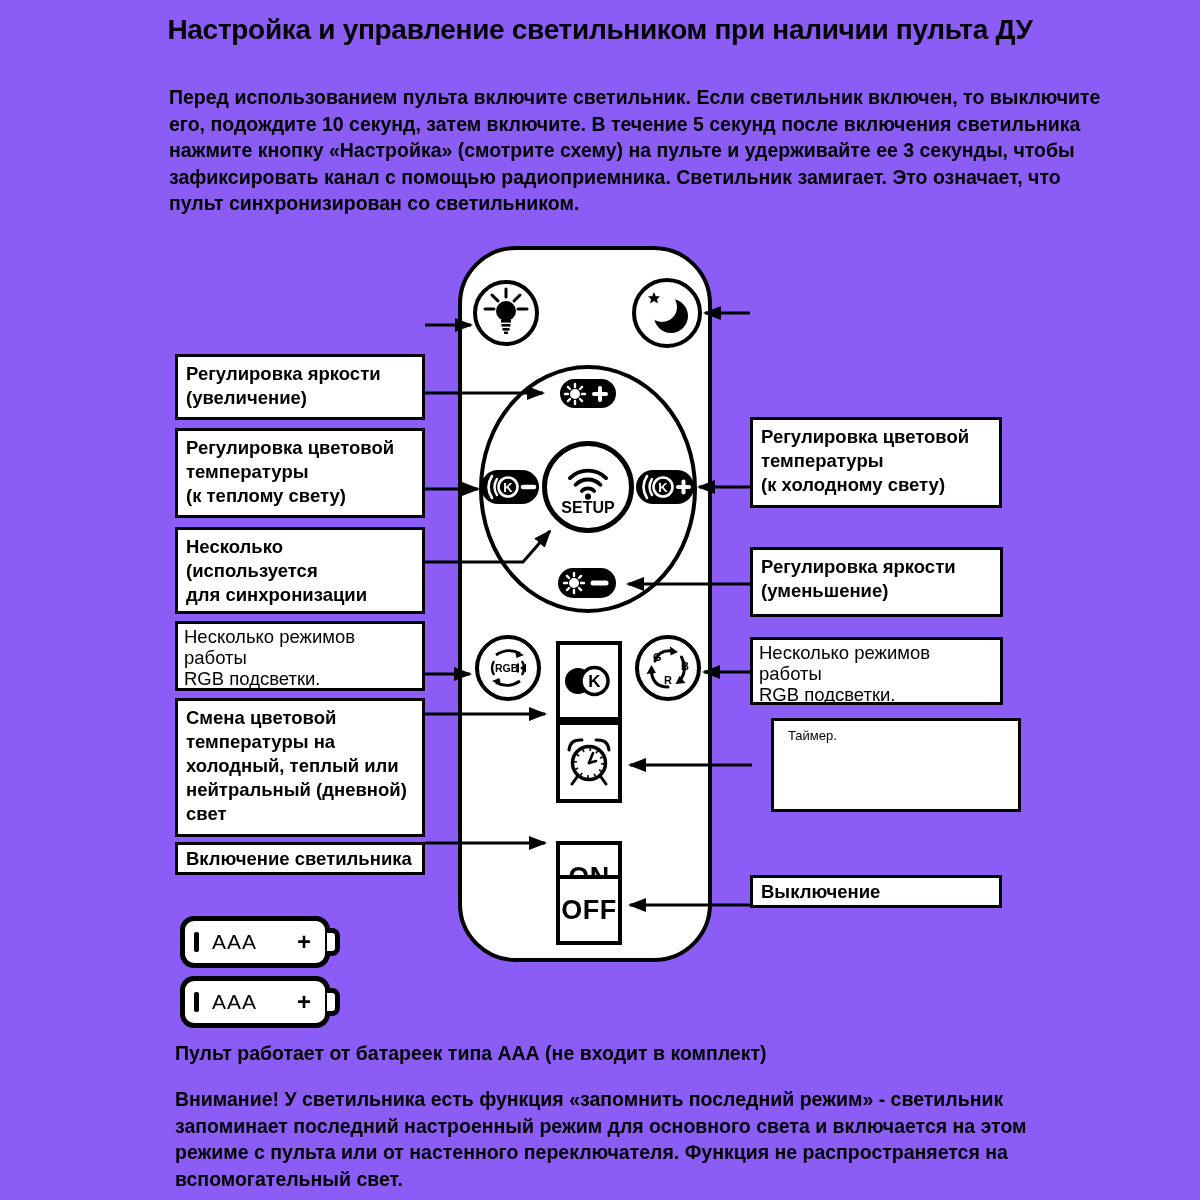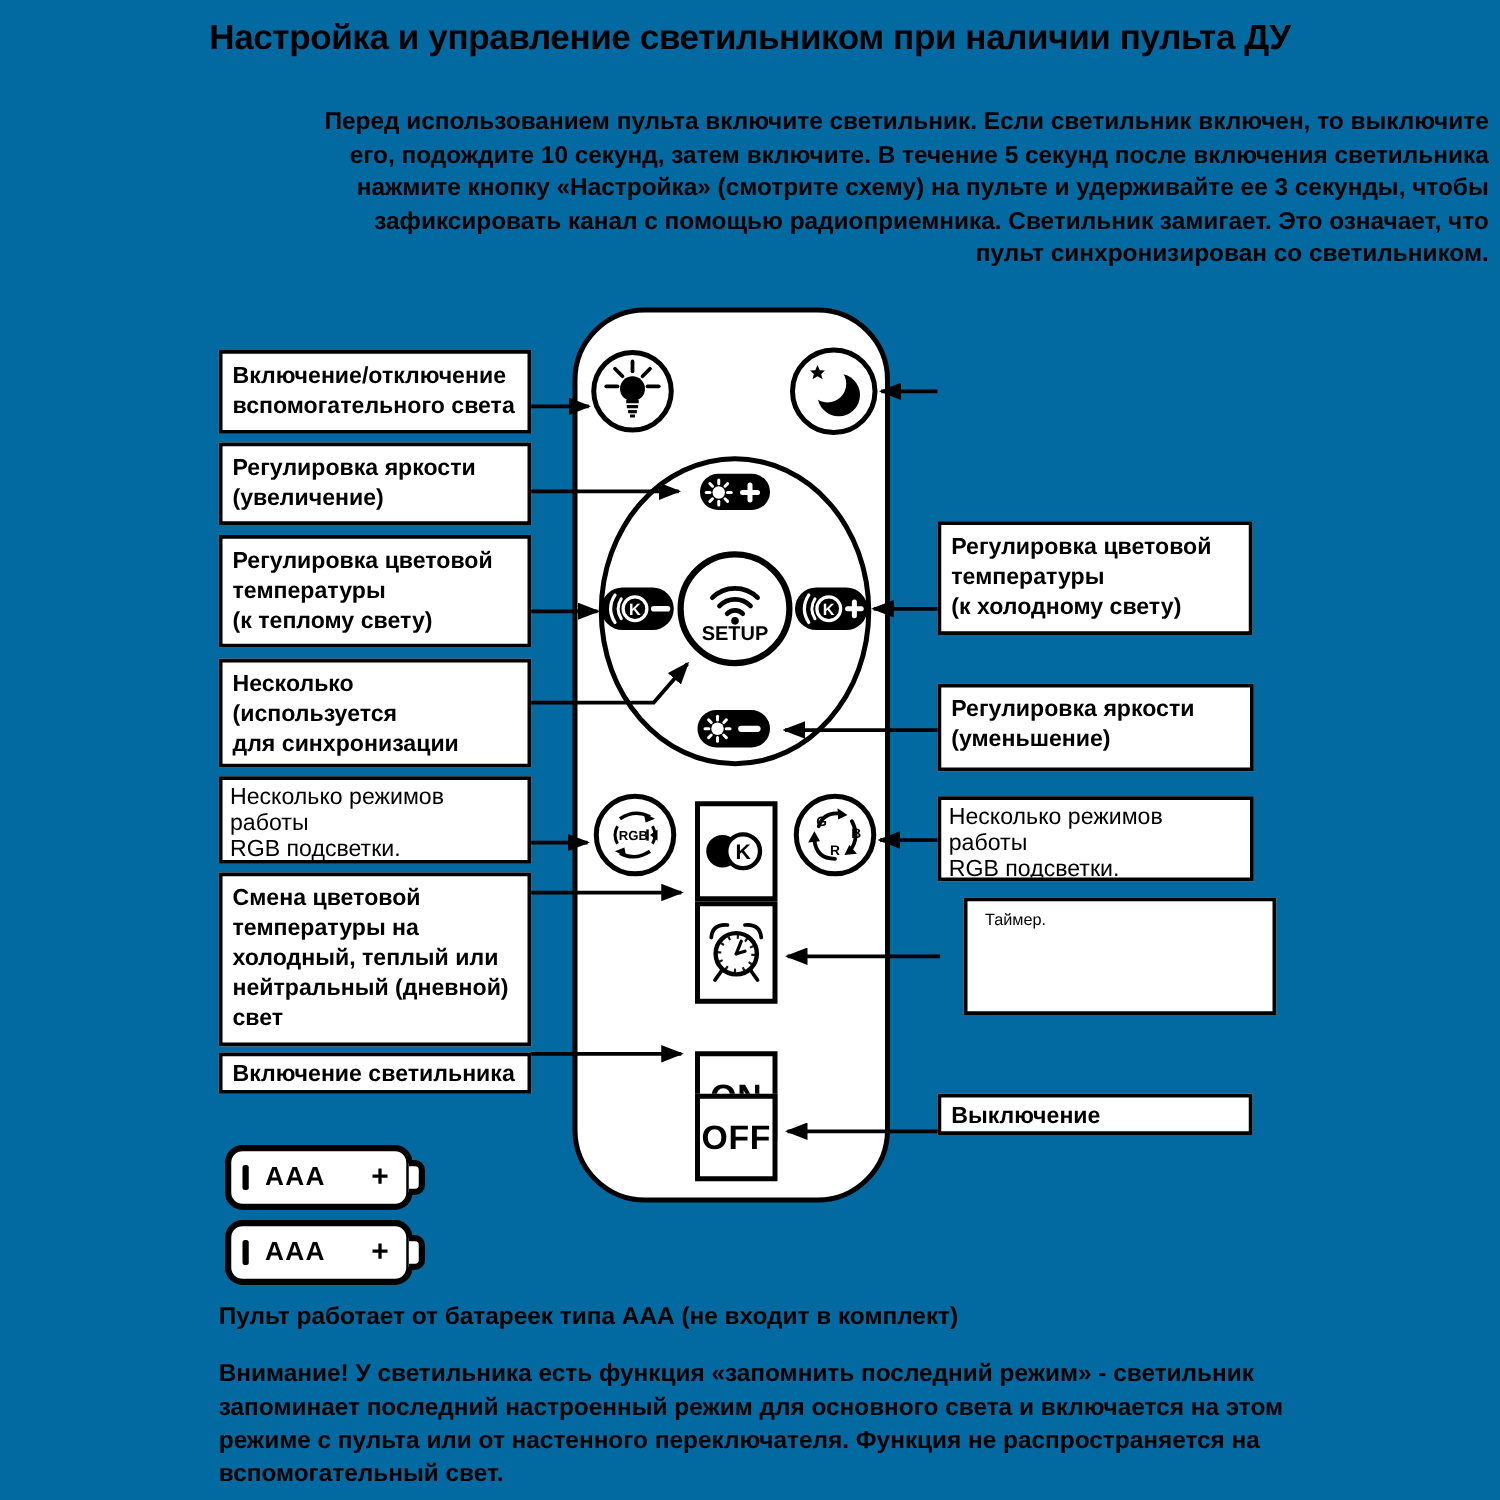--- a/index.html
+++ b/index.html
@@ -1,16 +1,16 @@
 <!DOCTYPE html>
 <html><head>
 <meta charset="utf-8">
 <style>
   html,body{margin:0;padding:0;background:#fff;}
-  #page{position:relative;width:1200px;height:1200px;background:#0369a1;overflow:hidden;
+  #page{position:relative;width:1200px;height:1200px;background:#8b5cf6;overflow:hidden;
         font-family:"Liberation Sans",sans-serif;color:#000;}
   .abs{position:absolute;}
   .title{top:14px;left:0;width:1200px;text-align:center;font-size:28px;font-weight:bold;letter-spacing:-0.3px;}
   .para{white-space:pre-line;font-size:19.5px;font-weight:bold;line-height:26.5px;}
   .callout{border:3px solid #000;background:#fff;box-sizing:border-box;white-space:pre-line;
            font-size:18.5px;font-weight:bold;line-height:24px;padding:5px 8px;overflow:hidden;}
   .callout.reg{font-weight:normal;line-height:21px;padding:2px 6px;font-size:18.5px;}
   .callout.one{padding:2px 8px;}
   
   .remote{left:458px;top:246px;width:254px;height:716px;border:4px solid #000;border-radius:58px;background:#fff;box-sizing:border-box;}
@@ -21,42 +21,40 @@
          display:flex;flex-direction:column;align-items:center;justify-content:center;padding-top:2px;}
   .setup-label{font-size:16px;font-weight:bold;letter-spacing:0px;margin-top:-1px;}
   .pill{background:#000;border-radius:17px;display:flex;align-items:center;justify-content:center;box-sizing:border-box;}
   .sqbtn{left:556px;width:66px;border:4px solid #000;background:#fff;box-sizing:border-box;
          display:flex;align-items:center;justify-content:center;font-weight:bold;}
   .onoff{font-size:27px;font-weight:bold;letter-spacing:0.5px;}
   
   .battery{left:180px;width:150px;height:52px;border:5px solid #000;border-radius:14px;background:#fff;box-sizing:border-box;
            display:flex;align-items:center;}
   .bat-term{width:5px;height:20px;background:#000;border-radius:2px;margin-left:9px;}
-  .bat-label{font-size:21px;font-weight:bold;margin-left:13px;letter-spacing:1px;text-align:center;}
+  .bat-label{font-size:21px;font-weight:normal;margin-left:13px;letter-spacing:1px;text-align:center;}
   .bat-plus{font-size:24px;font-weight:bold;margin-left:auto;margin-right:14px;}
   .bat-nub{position:absolute;right:-15px;top:50%;transform:translateY(-50%);width:13px;height:28px;
            border:5px solid #000;border-left:none;border-radius:0 8px 8px 0;background:#fff;box-sizing:border-box;}
   svg{display:block;}
   #arrows{position:absolute;left:0;top:0;pointer-events:none;}
 </style>
 </head>
 <body>
 
 <div id="page">
 
   <div class="abs title">Настройка и управление светильником при наличии пульта ДУ</div>
 
-  <div class="abs para" style="left:181px;top:84px;width:1010px;text-align:right;">Перед использованием пульта включите светильник. Если светильник включен, то выключите
+  <div class="abs para" style="left:169px;top:84px;width:1010px;">Перед использованием пульта включите светильник. Если светильник включен, то выключите
 его, подождите 10 секунд, затем включите. В течение 5 секунд после включения светильника
 нажмите кнопку «Настройка» (смотрите схему) на пульте и удерживайте ее 3 секунды, чтобы
 зафиксировать канал с помощью радиоприемника. Светильник замигает. Это означает, что
 пульт синхронизирован со светильником.</div>
 
-  <div class="abs callout" style="left:175px;top:280px;width:250px;height:67px;">Включение/отключение
-вспомогательного света</div>
   <div class="abs callout" style="left:175px;top:354px;width:250px;height:66px;">Регулировка яркости
 (увеличение)</div>
   <div class="abs callout" style="left:175px;top:428px;width:250px;height:90px;">Регулировка цветовой
 температуры
 (к теплому свету)</div>
   <div class="abs callout" style="left:175px;top:527px;width:250px;height:87px;">Несколько (используется
 для синхронизации
 пульта и светильника)</div>
   <div class="abs callout reg" style="left:175px;top:621px;width:250px;height:70px;">Несколько режимов работы
 RGB подсветки.

